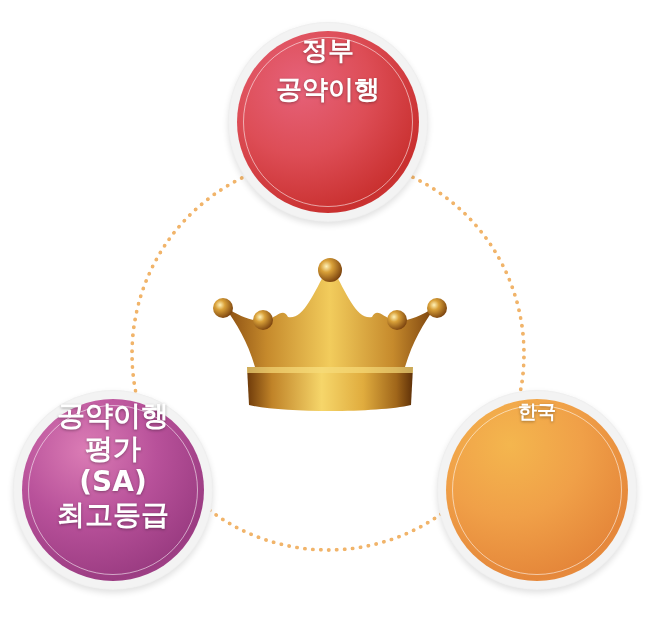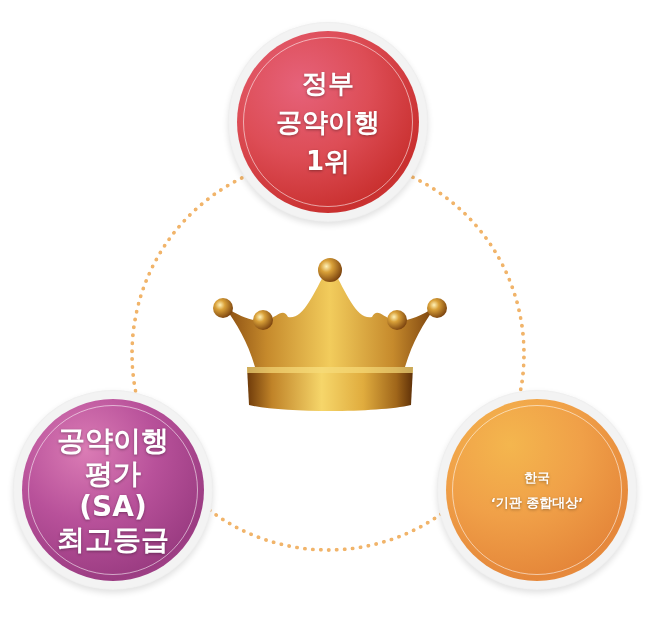--- a/index.html
+++ b/index.html
@@ -12,21 +12,21 @@
     border-radius: 50%; box-sizing: border-box;
     border: 4px dotted #f1b46a;
   }
   .badge {
     position: absolute; width: 200px; height: 200px; border-radius: 50%;
     background: #f3f3f3;
     box-shadow: 0 3px 6px rgba(0,0,0,0.12), inset 0 0 2px rgba(0,0,0,0.06);
   }
   .badge .disc {
     position: absolute; left: 9px; top: 9px; width: 182px; height: 182px; border-radius: 50%;
-    display: flex; flex-direction: column; align-items: center; justify-content: center;
+    display: flex; flex-direction: column; align-items: center; 
     color: #fff; text-align: center; font-weight: bold;
     text-shadow: 0 1px 3px rgba(0,0,0,0.35);
     box-shadow: inset 0 0 0 5px rgba(255,255,255,0.0);
   }
   .badge .disc::after {
     content: ""; position: absolute; left: 6px; top: 6px; right: 6px; bottom: 6px;
     border-radius: 50%; border: 1px solid rgba(255,255,255,0.55);
   }
   .badge-top { left: 228px; top: 22px; }
   .badge-top .disc {
@@ -34,50 +34,48 @@
     font-size: 26px; line-height: 39px;
   }
   .badge-left { left: 13px; top: 390px; }
   .badge-left .disc {
     background: radial-gradient(circle at 35% 28%, #db7cb5 0%, #b8519a 40%, #9b3c82 75%, #b2549a 100%);
     font-size: 28px; line-height: 33px;
   }
   .badge-right { left: 437px; top: 390px; }
   .badge-right .disc {
     background: radial-gradient(circle at 35% 25%, #f4b64e 0%, #f0a048 40%, #e5873a 75%, #ef9b48 100%);
-    font-size: 13px; line-height: 25px;
+    font-size: 19px; line-height: 25px;
   }
   .crown { position: absolute; left: 207px; top: 255px; width: 246px; height: 160px; }
 </style>
 </head>
 <body>
 
 <div class="dotted-ring"></div>
 
 <div class="badge badge-top">
   <div class="disc">
     <div>정부</div>
     <div>공약이행</div>
-    <div>1위</div>
   </div>
 </div>
 
 <div class="badge badge-left">
   <div class="disc">
     <div>공약이행</div>
     <div>평가</div>
     <div>(SA)</div>
     <div>최고등급</div>
   </div>
 </div>
 
 <div class="badge badge-right">
   <div class="disc">
     <div>한국</div>
-    <div>‘기관 종합대상’</div>
   </div>
 </div>
 
 <div class="crown">
   <svg width="246" height="160" viewBox="0 0 246 160">
     <defs>
       <linearGradient id="gold" x1="0" y1="0" x2="1" y2="0">
         <stop offset="0" stop-color="#8a4e12"></stop>
         <stop offset="0.2" stop-color="#c68a2c"></stop>
         <stop offset="0.5" stop-color="#f2cc5c"></stop>

